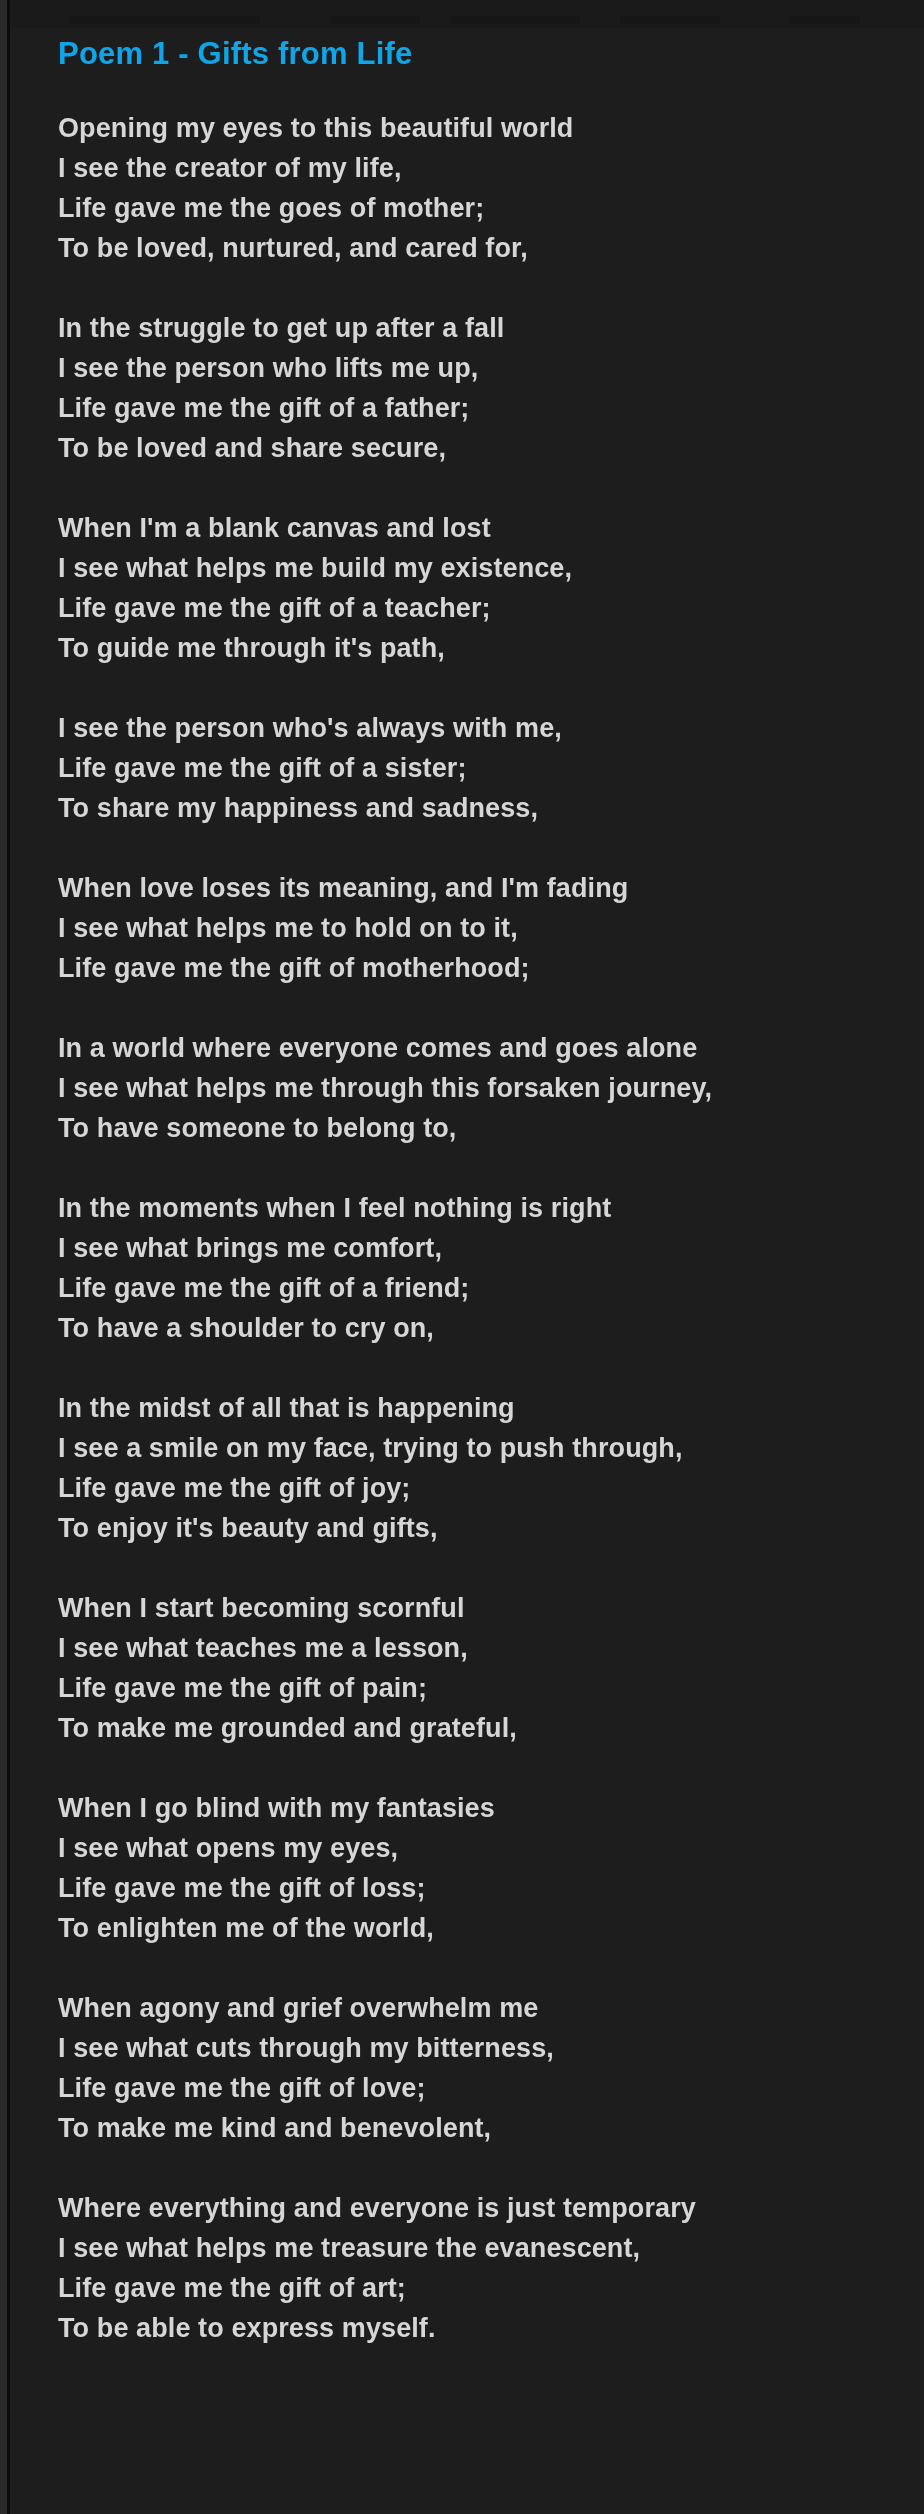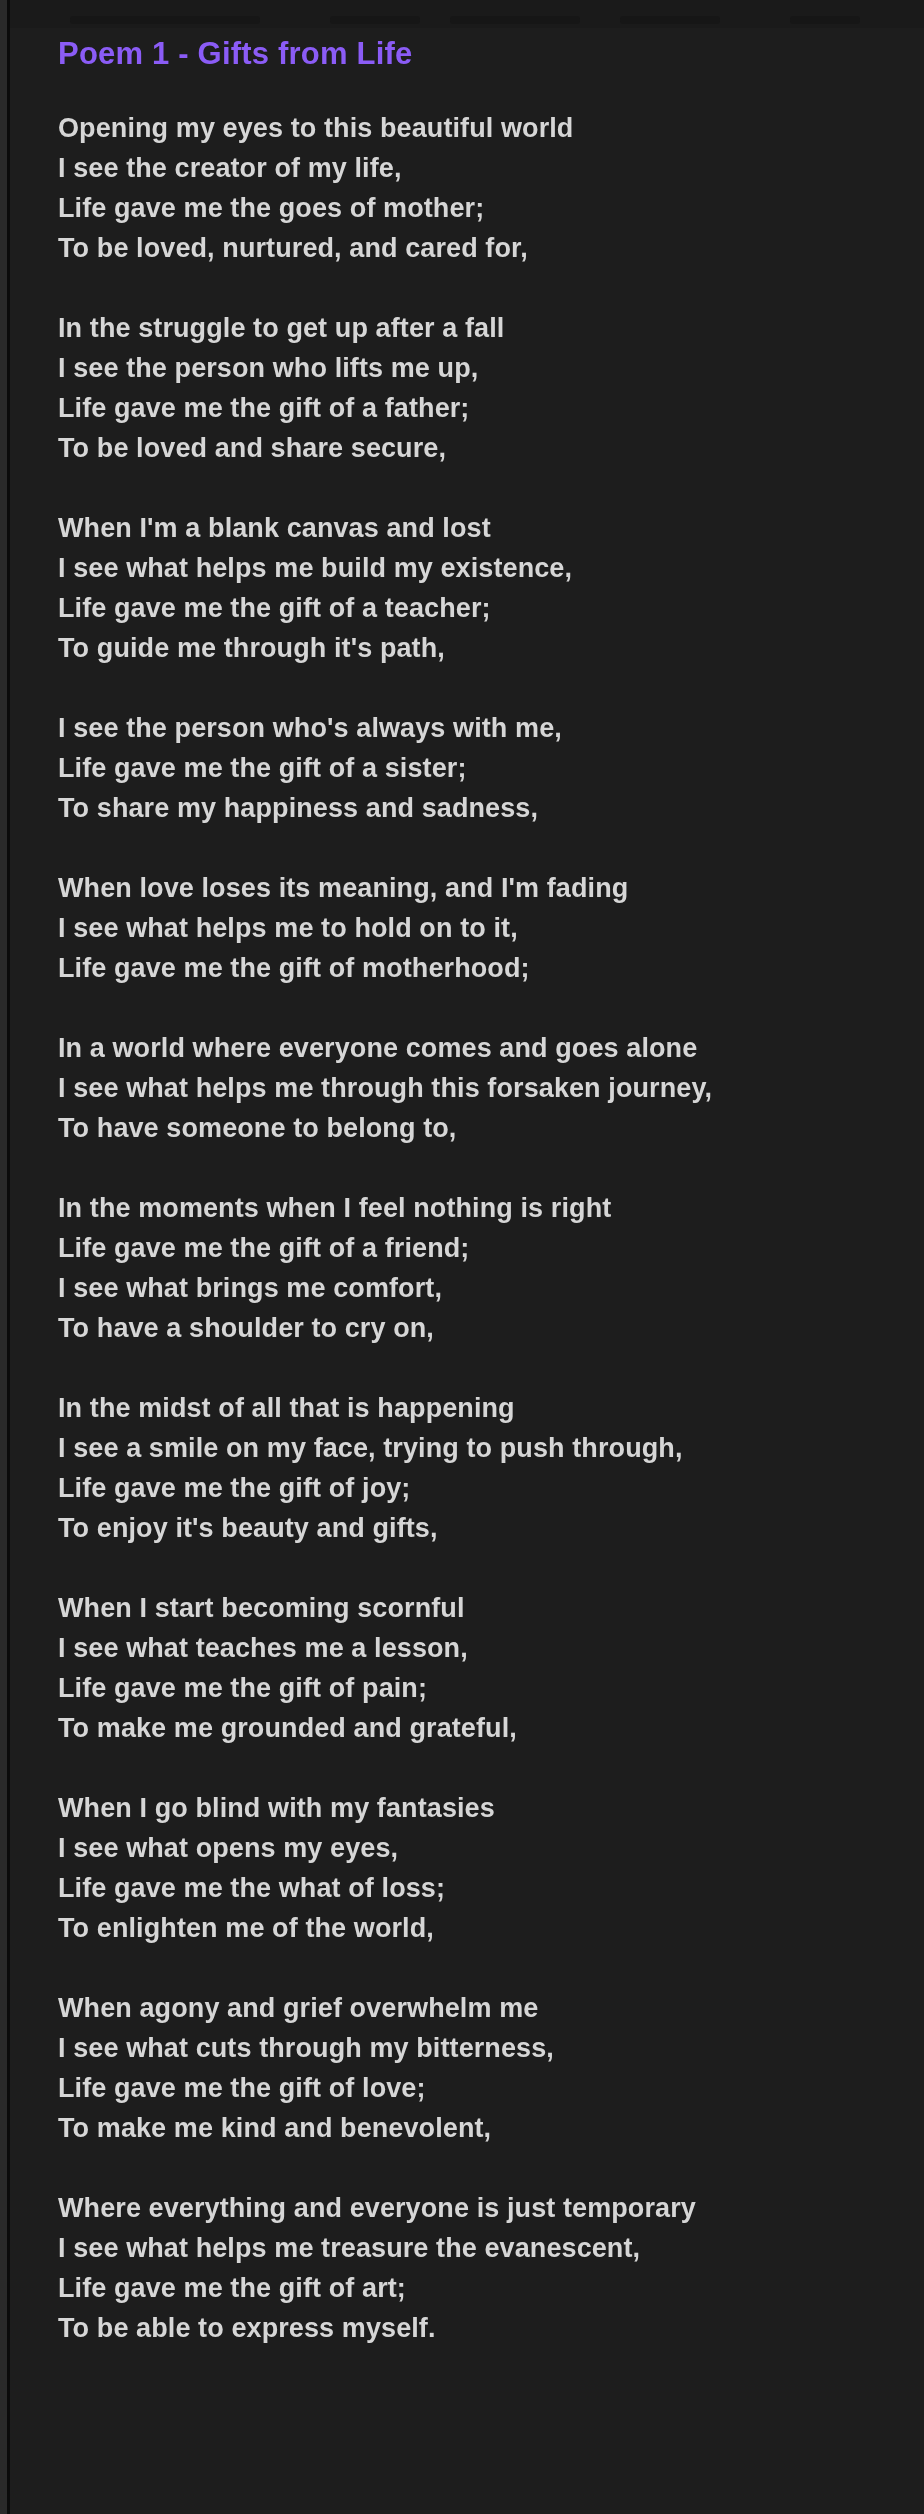--- a/index.html
+++ b/index.html
@@ -57,21 +57,21 @@
     left: 10px;
     top: 0;
     width: 866px;
     padding: 32px 0 0 48px;
   }
   .poem-title {
     font-size: 31px;
     line-height: 44px;
     margin: 0 0 32px 0;
     letter-spacing: 0.2px;
-    color: #8b5cf6;
+    color: #0ea5e9;
   }
   .stanza {
     margin: 0 8px 40px 0;
   }
   .line {
     font-size: 27px;
     line-height: 40px;
     letter-spacing: 0.1px;
     white-space: nowrap;
   }
@@ -121,40 +121,40 @@
         <div class="line">I see what helps me to hold on to it,</div>
         <div class="line">Life gave me the gift of motherhood;</div>
       </div>
       <div class="stanza">
         <div class="line">In a world where everyone comes and goes alone</div>
         <div class="line">I see what helps me through this forsaken journey,</div>
         <div class="line">To have someone to belong to,</div>
       </div>
       <div class="stanza">
         <div class="line">In the moments when I feel nothing is right</div>
+        <div class="line">I see what brings me comfort,</div>
         <div class="line">Life gave me the gift of a friend;</div>
-        <div class="line">I see what brings me comfort,</div>
         <div class="line">To have a shoulder to cry on,</div>
       </div>
       <div class="stanza">
         <div class="line">In the midst of all that is happening</div>
         <div class="line">I see a smile on my face, trying to push through,</div>
         <div class="line">Life gave me the gift of joy;</div>
         <div class="line">To enjoy it's beauty and gifts,</div>
       </div>
       <div class="stanza">
         <div class="line">When I start becoming scornful</div>
         <div class="line">I see what teaches me a lesson,</div>
         <div class="line">Life gave me the gift of pain;</div>
         <div class="line">To make me grounded and grateful,</div>
       </div>
       <div class="stanza">
         <div class="line">When I go blind with my fantasies</div>
         <div class="line">I see what opens my eyes,</div>
-        <div class="line">Life gave me the what of loss;</div>
+        <div class="line">Life gave me the gift of loss;</div>
         <div class="line">To enlighten me of the world,</div>
       </div>
       <div class="stanza">
         <div class="line">When agony and grief overwhelm me</div>
         <div class="line">I see what cuts through my bitterness,</div>
         <div class="line">Life gave me the gift of love;</div>
         <div class="line">To make me kind and benevolent,</div>
       </div>
       <div class="stanza">
         <div class="line">Where everything and everyone is just temporary</div>

